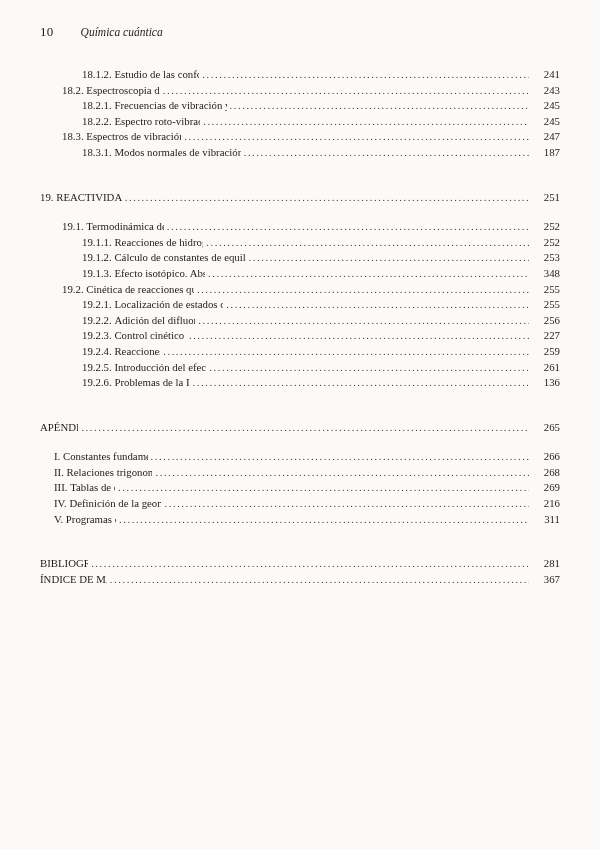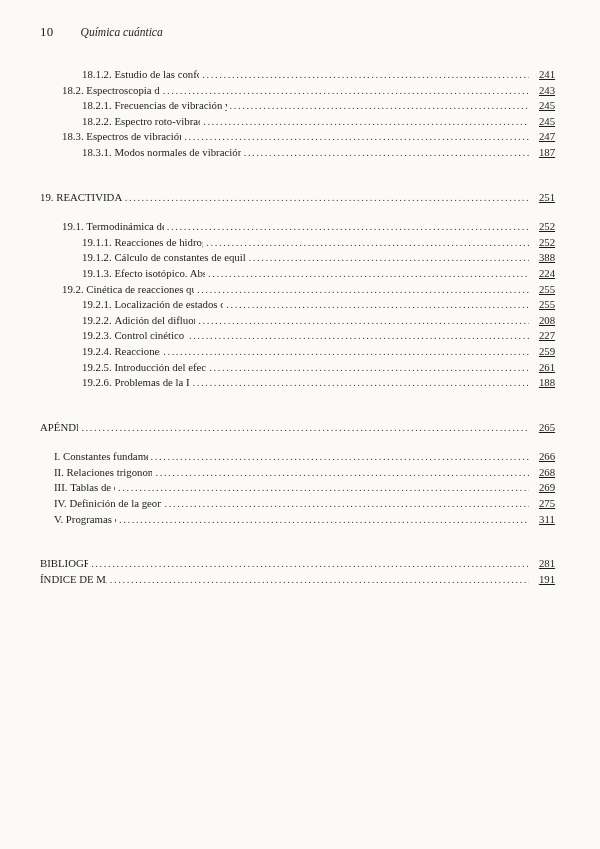--- a/index.html
+++ b/index.html
@@ -64,23 +64,22 @@
   }
   .toc-entry .leader::after {
     content: "....................................................................................................................................................................";
     letter-spacing: 1.6px;
     font-size: 10.5px;
   }
 
   .toc-entry .toc-page {
     flex-shrink: 0;
     min-width: 26px;
-    text-align: center;
+    text-align: right;
     white-space: nowrap;
-    text-decoration: underline;
   }
 
   
   .lvl-0   { padding-left: 0; }
   .lvl-1   { padding-left: 22px; }
   .lvl-2   { padding-left: 42px; }
   .lvl-app { padding-left: 14px; }
 
   
   .gap-1 { margin-top: 14px; }
@@ -147,45 +146,45 @@
 
   <div class="toc-entry lvl-2">
     <span class="toc-text"><span class="toc-num">19.1.1.&nbsp;</span><span class="toc-title">Reacciones de hidrogenación de alquenos y alquinos</span></span>
     <span class="leader"></span>
     <span class="toc-page">252</span>
   </div>
 
   <div class="toc-entry lvl-2">
     <span class="toc-text"><span class="toc-num">19.1.2.&nbsp;</span><span class="toc-title">Cálculo de constantes de equilibrio. Constantes de basicidad de compuestos orgánicos</span></span>
     <span class="leader"></span>
-    <span class="toc-page">388</span>
+    <span class="toc-page">253</span>
   </div>
 
   <div class="toc-entry lvl-2">
     <span class="toc-text"><span class="toc-num">19.1.3.&nbsp;</span><span class="toc-title">Efecto isotópico. Abstracción de hidrógeno o deuterio</span></span>
     <span class="leader"></span>
-    <span class="toc-page">224</span>
+    <span class="toc-page">348</span>
   </div>
 
   <div class="toc-entry lvl-1">
     <span class="toc-text"><span class="toc-num">19.2.&nbsp;</span><span class="toc-title">Cinética de reacciones químicas. Mecanismos de reacción</span></span>
     <span class="leader"></span>
     <span class="toc-page">255</span>
   </div>
 
   <div class="toc-entry lvl-2">
     <span class="toc-text"><span class="toc-num">19.2.1.&nbsp;</span><span class="toc-title">Localización de estados de transición de reacciones unimoleculares</span></span>
     <span class="leader"></span>
     <span class="toc-page">255</span>
   </div>
 
   <div class="toc-entry lvl-2">
     <span class="toc-text"><span class="toc-num">19.2.2.&nbsp;</span><span class="toc-title">Adición del difluorometileno singlete al etileno</span></span>
     <span class="leader"></span>
-    <span class="toc-page">208</span>
+    <span class="toc-page">256</span>
   </div>
 
   <div class="toc-entry lvl-2">
     <span class="toc-text"><span class="toc-num">19.2.3.&nbsp;</span><span class="toc-title">Control cinético y control termodinámico</span></span>
     <span class="leader"></span>
     <span class="toc-page">227</span>
   </div>
 
   <div class="toc-entry lvl-2">
     <span class="toc-text"><span class="toc-num">19.2.4.&nbsp;</span><span class="toc-title">Reacciones de Diels-Alder</span></span>
@@ -195,21 +194,21 @@
 
   <div class="toc-entry lvl-2">
     <span class="toc-text"><span class="toc-num">19.2.5.&nbsp;</span><span class="toc-title">Introducción del efecto túnel. Efecto cinético isotópico</span></span>
     <span class="leader"></span>
     <span class="toc-page">261</span>
   </div>
 
   <div class="toc-entry lvl-2">
     <span class="toc-text"><span class="toc-num">19.2.6.&nbsp;</span><span class="toc-title">Problemas de la IRC. Puntos de bifurcación</span></span>
     <span class="leader"></span>
-    <span class="toc-page">188</span>
+    <span class="toc-page">136</span>
   </div>
 
   <div class="toc-entry lvl-0 gap-2">
     <span class="toc-text"><span class="toc-num"></span><span class="toc-title">APÉNDICES</span></span>
     <span class="leader"></span>
     <span class="toc-page">265</span>
   </div>
 
   <div class="toc-entry lvl-app gap-1">
     <span class="toc-text"><span class="toc-num">I.&nbsp;</span><span class="toc-title">Constantes fundamentales y unidades</span></span>
@@ -225,35 +224,35 @@
 
   <div class="toc-entry lvl-app">
     <span class="toc-text"><span class="toc-num">III.&nbsp;</span><span class="toc-title">Tablas de caracteres</span></span>
     <span class="leader"></span>
     <span class="toc-page">269</span>
   </div>
 
   <div class="toc-entry lvl-app">
     <span class="toc-text"><span class="toc-num">IV.&nbsp;</span><span class="toc-title">Definición de la geometría de una molécula</span></span>
     <span class="leader"></span>
-    <span class="toc-page">275</span>
+    <span class="toc-page">216</span>
   </div>
 
   <div class="toc-entry lvl-app">
     <span class="toc-text"><span class="toc-num">V.&nbsp;</span><span class="toc-title">Programas de cálculo</span></span>
     <span class="leader"></span>
     <span class="toc-page">311</span>
   </div>
 
   <div class="toc-entry lvl-0 gap-2">
     <span class="toc-text"><span class="toc-num"></span><span class="toc-title">BIBLIOGRAFÍA </span></span>
     <span class="leader"></span>
     <span class="toc-page">281</span>
   </div>
 
   <div class="toc-entry lvl-0">
     <span class="toc-text"><span class="toc-num"></span><span class="toc-title">ÍNDICE DE MATERIAS </span></span>
     <span class="leader"></span>
-    <span class="toc-page">191</span>
+    <span class="toc-page">367</span>
   </div>
 </main>
 
 </div>
 
 </body></html>

